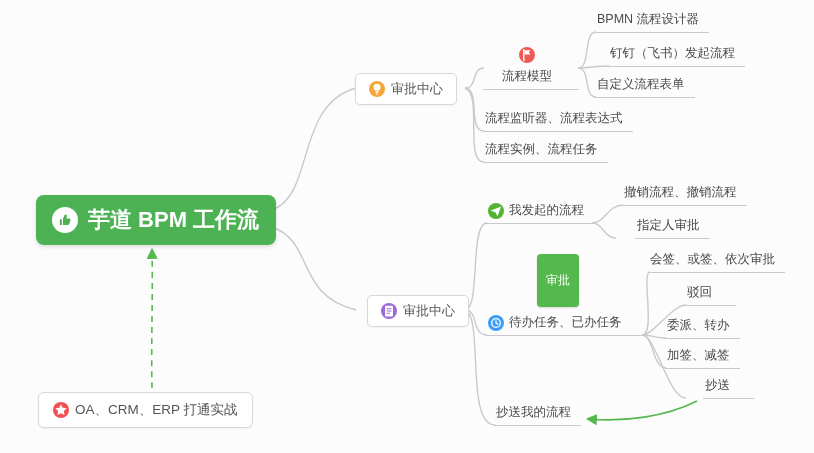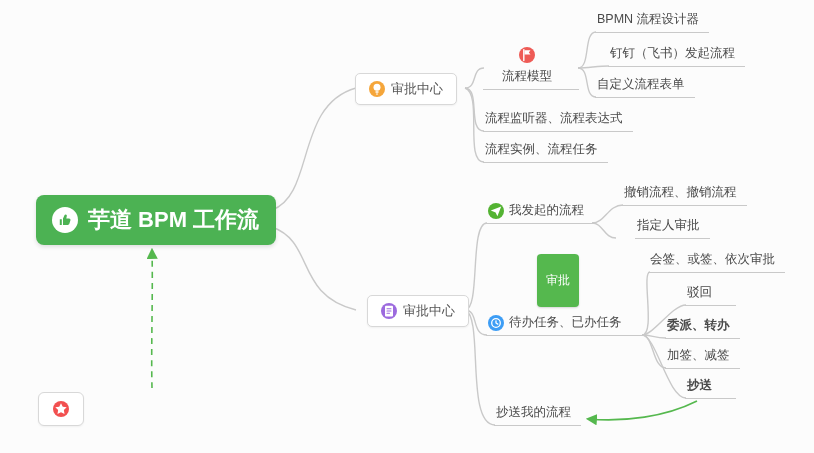--- a/index.html
+++ b/index.html
@@ -110,20 +110,21 @@
   </span>
   <span>审批中心</span>
 </div>
 
 <div class="boxnode" style="left:38px;top:392px;font-size:13.5px;padding:8px 14px;border-radius:6px;">
   <span class="badge" style="background:#f25050">
     <svg width="16" height="16" viewBox="0 0 16 16">
       <path d="M8 2.2l1.76 3.57 3.94.57-2.85 2.78.67 3.92L8 11.19l-3.52 1.85.67-3.92L2.3 6.34l3.94-.57z" fill="#fff"></path>
     </svg>
   </span>
+  <span>OA、CRM、ERP 打通实战</span>
 </div>
 
 <div class="leaf" style="left:483px;top:45px;min-width:96px;box-sizing:border-box;flex-direction:column;">
   <span class="badge" style="background:#ee5b56">
     <svg width="16" height="16" viewBox="0 0 16 16">
       <path d="M4.8 2.6v11" stroke="#fff" stroke-width="1.4" stroke-linecap="round" fill="none"></path>
       <path d="M5.5 3.2h6l-1.7 2.2 1.7 2.2h-6z" fill="#fff"></path>
     </svg>
   </span>
   <span>流程模型</span>
@@ -181,27 +182,27 @@
 </div>
 
 <div class="leaf" style="left:648px;top:249px;">
   <span>会签、或签、依次审批</span>
 </div>
 
 <div class="leaf" style="left:685px;top:282px;padding-right:24px;">
   <span>驳回</span>
 </div>
 
-<div class="leaf" style="left:665px;top:315px;font-weight:bold;">
+<div class="leaf" style="left:665px;top:315px;">
   <span>委派、转办</span>
 </div>
 
 <div class="leaf" style="left:665px;top:345px;">
   <span>加签、减签</span>
 </div>
 
-<div class="leaf" style="left:685px;top:375px;padding-right:24px;font-weight:bold;">
+<div class="leaf" style="left:703px;top:375px;padding-right:24px;">
   <span>抄送</span>
 </div>
 
 <div class="leaf" style="left:494px;top:402px;">
   <span>抄送我的流程</span>
 </div>
 
 </body></html>

